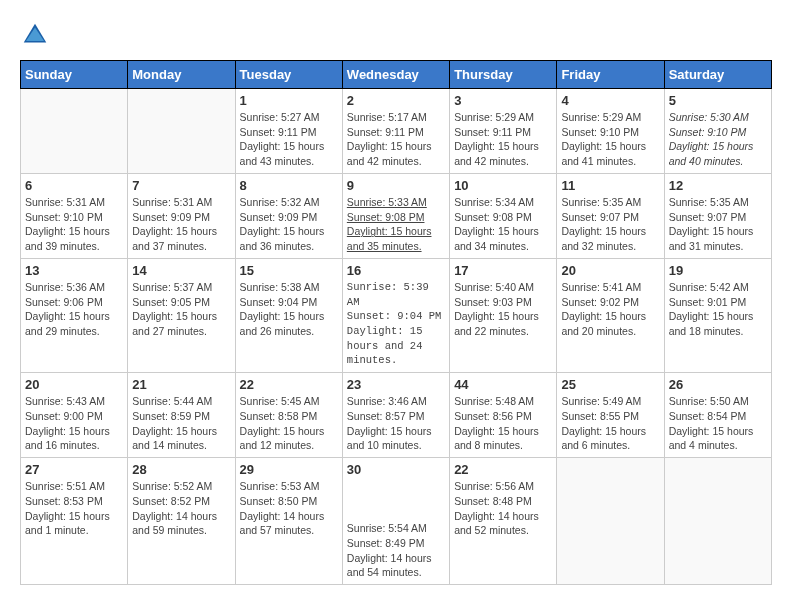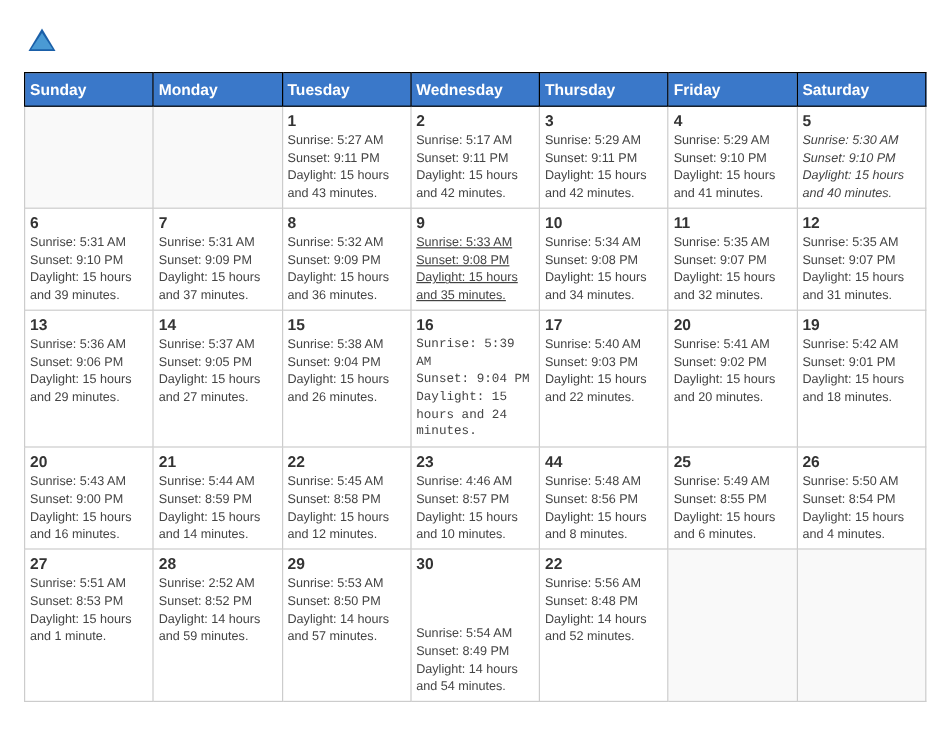--- a/index.html
+++ b/index.html
@@ -262,21 +262,21 @@
 Daylight: 15 hours and 14 minutes.</div>
         </td>
         <td>
           <span class="day-number">22</span>
           <div class="day-info" style="white-space: pre-line;">Sunrise: 5:45 AM
 Sunset: 8:58 PM
 Daylight: 15 hours and 12 minutes.</div>
         </td>
         <td>
           <span class="day-number">23</span>
-          <div class="day-info" style="white-space: pre-line;">Sunrise: 4:46 AM
+          <div class="day-info" style="white-space: pre-line;">Sunrise: 3:46 AM
 Sunset: 8:57 PM
 Daylight: 15 hours and 10 minutes.</div>
         </td>
         <td>
           <span class="day-number">44</span>
           <div class="day-info" style="white-space: pre-line;">Sunrise: 5:48 AM
 Sunset: 8:56 PM
 Daylight: 15 hours and 8 minutes.</div>
         </td>
         <td>
@@ -294,21 +294,21 @@
       </tr>
       <tr class="week-row">
         <td>
           <span class="day-number">27</span>
           <div class="day-info" style="white-space: pre-line;">Sunrise: 5:51 AM
 Sunset: 8:53 PM
 Daylight: 15 hours and 1 minute.</div>
         </td>
         <td>
           <span class="day-number">28</span>
-          <div class="day-info" style="white-space: pre-line;">Sunrise: 2:52 AM
+          <div class="day-info" style="white-space: pre-line;">Sunrise: 5:52 AM
 Sunset: 8:52 PM
 Daylight: 14 hours and 59 minutes.</div>
         </td>
         <td>
           <span class="day-number">29</span>
           <div class="day-info" style="white-space: pre-line;">Sunrise: 5:53 AM
 Sunset: 8:50 PM
 Daylight: 14 hours and 57 minutes.</div>
         </td>
         <td>

